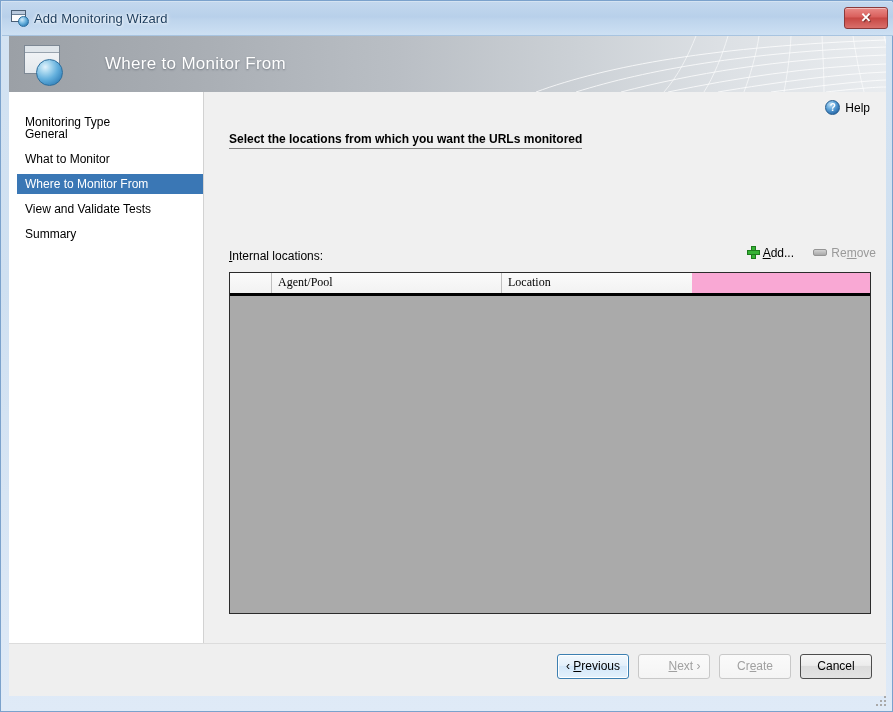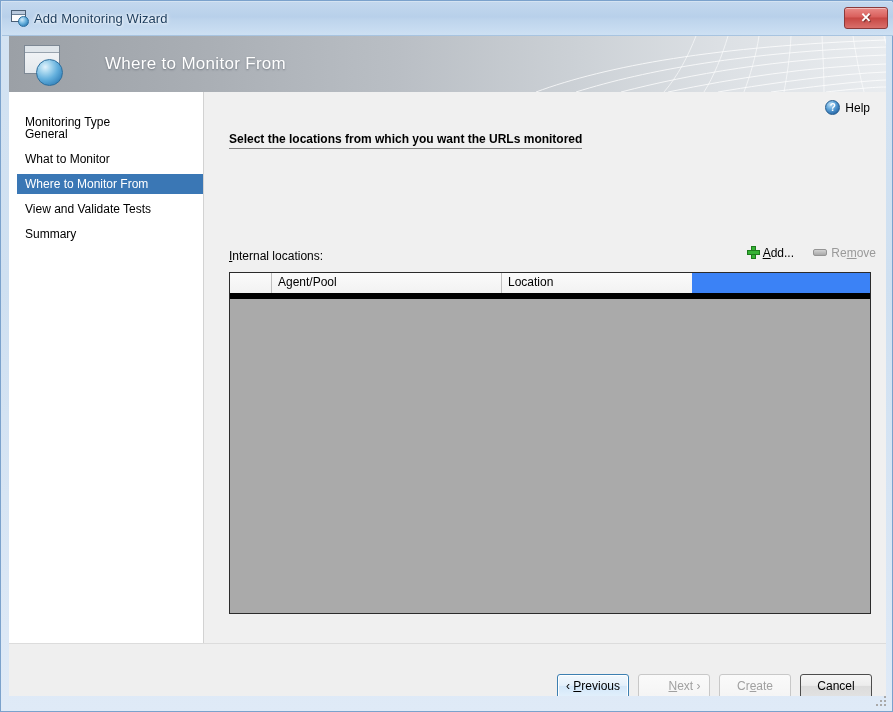--- a/index.html
+++ b/index.html
@@ -312,22 +312,23 @@
     width: 642px;
     height: 342px;
     border: 1px solid #2b2b2b;
     box-sizing: border-box;
     background: #aaaaaa;
     overflow: hidden;
   }
   .grid-head {
     display: flex;
     height: 20px;
-    background: #3b82f6;
-    border-bottom: 6px solid #000000;
+    background: #f9a8d4;
+    border-bottom: 3px solid #000000;
+    font-family: Liberation Serif, serif;
   }
   .gh {
     position: relative;
     height: 20px;
     line-height: 19px;
     font-size: 12px;
     color: #000000;
     padding-left: 6px;
     box-sizing: border-box;
     background: linear-gradient(to bottom, #fbfbfb 0%, #f2f2f2 100%);
@@ -362,21 +363,20 @@
     box-sizing: border-box;
     font-size: 12px;
     text-align: center;
     line-height: 23px;
     border-radius: 3px;
     border: 1px solid #9a9a9a;
     background: linear-gradient(to bottom, #fbfbfb 0%, #f2f2f2 45%, #e6e6e6 50%, #eaeaea 100%);
     color: #000000;
     cursor: pointer;
     white-space: nowrap;
-    margin-top: 20px;
   }
   .fbtn.focused {
     border: 1px solid #3c7fb1;
     box-shadow: inset 0 0 0 1px #ffffff;
     background: linear-gradient(to bottom, #f2f8fd 0%, #e3f0fb 45%, #d3e7f9 50%, #e4f1fc 100%);
   }
   .fbtn.disabled {
     color: #a0a0a0;
     border: 1px solid #c8c8c8;
     background: linear-gradient(to bottom, #fafafa 0%, #f4f4f4 100%);

